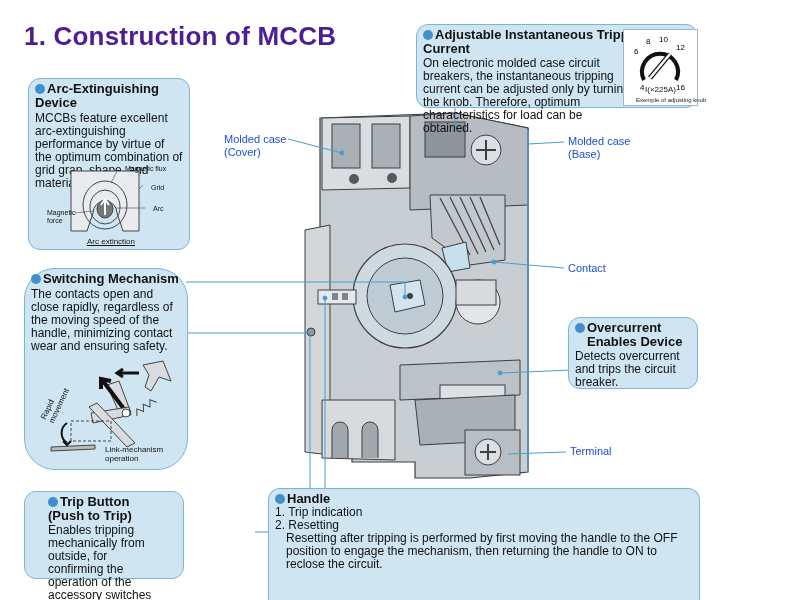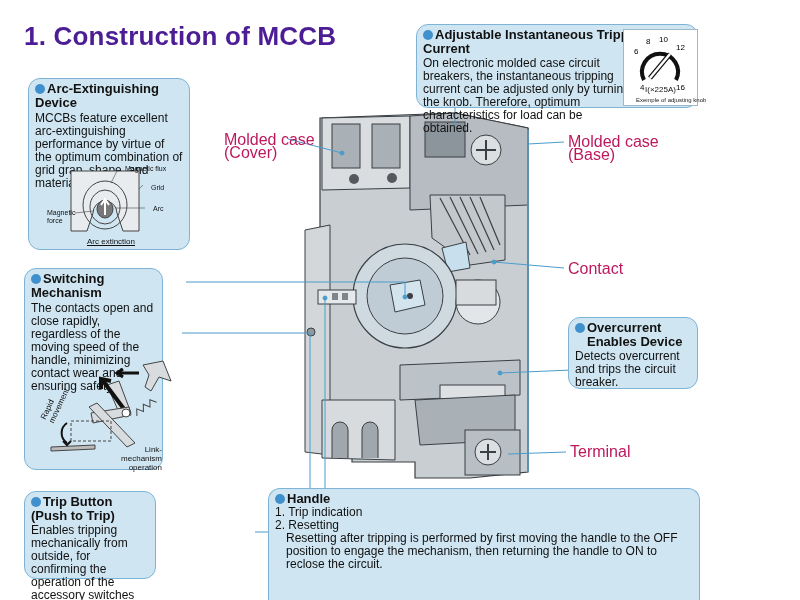--- a/index.html
+++ b/index.html
@@ -2,21 +2,21 @@
 <html><head>
 <meta charset="utf-8">
 <style>
   html,body{margin:0;padding:0;}
   body{width:800px;height:600px;background:#ffffff;position:relative;overflow:hidden;font-family:"Liberation Sans",sans-serif;color:#111;}
   .title{position:absolute;left:24px;top:21px;font-size:26px;font-weight:bold;color:#4c1d95;letter-spacing:0.2px;}
   .box{position:absolute;background:#cfe6f2;border:1.5px solid #7db4d6;border-radius:12px;box-sizing:border-box;}
   .box .hd{font-weight:bold;font-size:13px;line-height:14px;color:#111;}
   .box .tx{font-size:12px;line-height:13px;color:#111;}
   .dot{display:inline-block;width:10px;height:10px;border-radius:50%;background:#3f90cc;margin-right:2px;vertical-align:-1px;}
-  .lbl{position:absolute;font-size:16px;line-height:13px;color:#be185d;}
+  .lbl{position:absolute;font-size:11px;line-height:13px;color:#1d4ed8;}
   svg text{font-family:"Liberation Sans",sans-serif;}
   .knob-panel{position:absolute;left:623px;top:29px;width:75px;height:77px;background:#fff;border:1px solid #9fb8c8;box-sizing:border-box;}
   .knob-caption{position:absolute;left:640px;top:95px;font-size:6px;color:#222;}
   .hnd-item{margin:0;}
   .hnd-sub{padding-left:11px;}
 </style>
 </head>
 <body>
 
 <div class="title">1. Construction of MCCB</div>
@@ -125,47 +125,47 @@
   <div style="position:absolute;left:96px;top:86px;font-size:7px;">Magnetic flux</div>
   <div style="position:absolute;left:122px;top:105px;font-size:7px;">Grid</div>
   <div style="position:absolute;left:124px;top:126px;font-size:7px;">Arc</div>
   <div style="position:absolute;left:18px;top:130px;font-size:7px;line-height:8px;">
     <div>Magnetic</div>
     <div>force</div>
   </div>
   <div style="position:absolute;left:58px;top:158px;font-size:8px;text-decoration:underline;">Arc extinction</div>
 </div>
 
-<div class="box" style="left:24px;top:268px;width:139px;height:202px;padding:3px 6px;">
+<div class="box" style="left:24px;top:268px;width:164px;height:202px;padding:3px 6px;border-radius:31px;">
   <div class="hd"><span class="dot"></span><span>Switching Mechanism</span></div>
   <div class="tx" style="margin-top:2px;">The contacts open and close rapidly, regardless of the moving speed of the handle, minimizing contact wear and ensuring safety.</div>
   <svg width="150" height="115" viewBox="0 0 150 115" style="position:absolute;left:6px;top:82px;">
     <polygon points="112,14 132,10 140,30 128,26 120,40 114,36 118,24" fill="#d8dcdf" stroke="#444"></polygon>
     <path d="M108 22 H88 M92 18 L86 22 L92 26" stroke="#111" stroke-width="3" fill="none"></path>
     <path d="M98 60 l4 -6 l4 6 l4 -6 l4 6 l4 -6 l4 6" stroke="#444" fill="none" transform="rotate(-35 110 50)"></path>
     <polygon points="76,34 88,30 100,62 90,66" fill="#d8dcdf" stroke="#444"></polygon>
     <path d="M96 62 L72 30 M70 38 L70 28 L80 30" stroke="#111" stroke-width="4" fill="none"></path>
     <polygon points="60,62 98,56 100,64 62,72" fill="#d8dcdf" stroke="#444"></polygon>
     <polygon points="58,56 66,52 104,92 96,96" fill="#d8dcdf" stroke="#444"></polygon>
     <rect x="40" y="70" width="40" height="20" fill="none" stroke="#444" stroke-dasharray="3,2"></rect>
     <polygon points="20,96 64,94 64,98 20,100" fill="#bbb" stroke="#444"></polygon>
     <path d="M36 72 a12 12 0 0 0 0 20 M32 90 L36 94 L40 90" stroke="#111" stroke-width="2" fill="none"></path>
     <circle cx="95" cy="62" r="4" fill="#fff" stroke="#444"></circle>
   </svg>
   <div style="position:absolute;left:14px;top:148px;font-size:8px;line-height:9px;transform:rotate(-65deg);transform-origin:left top;">
     <div>Rapid</div>
     <div>movement</div>
   </div>
-  <div style="position:absolute;left:80px;top:176px;font-size:8px;line-height:9px;text-align:right;">
+  <div style="position:absolute;left:80px;top:176px;font-size:8px;line-height:9px;">
     <div>Link-mechanism</div>
     <div>operation</div>
   </div>
 </div>
 
-<div class="box" style="left:24px;top:491px;width:132px;height:88px;padding:3px 6px;">
+<div class="box" style="left:24px;top:491px;width:160px;height:88px;padding:3px 23px;">
   <div class="hd"><span class="dot"></span><span>Trip Button (Push to Trip)</span></div>
   <div class="tx" style="margin-top:1px;">Enables tripping mechanically from outside, for confirming the operation of the accessory switches and the manual resetting function.</div>
 </div>
 
 <div class="box" style="left:416px;top:24px;width:282px;height:84px;padding:3px 6px;">
   <div class="hd"><span class="dot"></span><span>Adjustable Instantaneous Tripping Current</span></div>
   <div class="tx" style="width:210px;margin-top:1px;">On electronic molded case circuit breakers, the instantaneous tripping current can be adjusted only by turning the knob. Therefore, optimum characteristics for load can be obtained.</div>
 </div>
 <div class="knob-panel">
   <svg width="73" height="75" viewBox="0 0 73 75">

